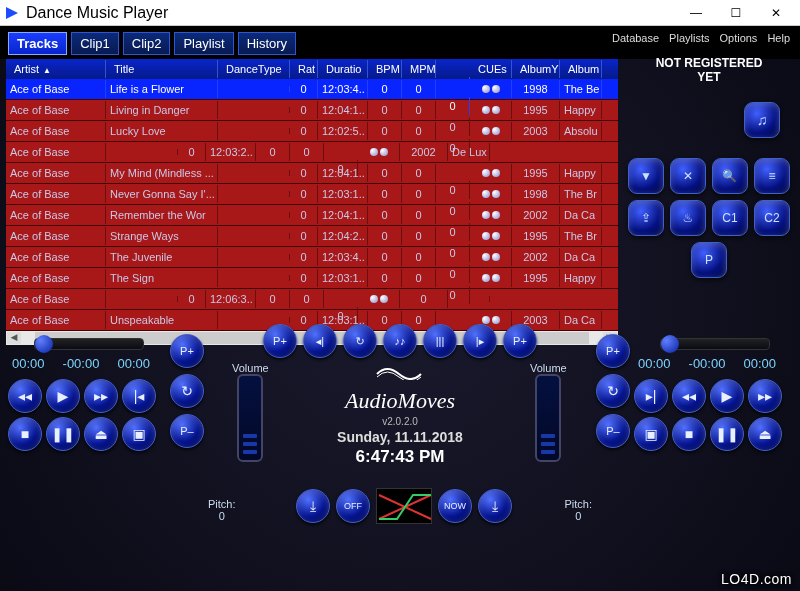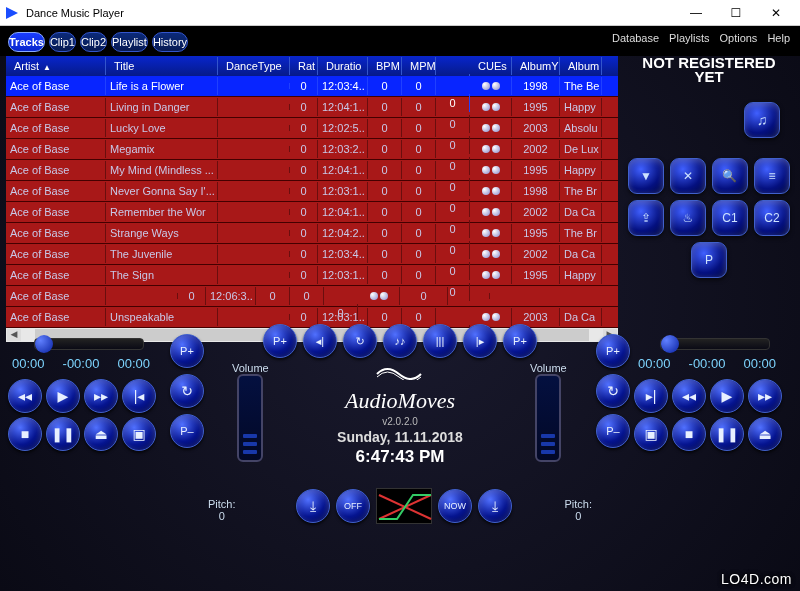--- a/index.html
+++ b/index.html
@@ -21,21 +21,21 @@
     border-bottom: 1px solid #ccc;
     display: flex;
     align-items: center;
     padding: 0 4px;
   }
   .titlebar .logo {
     width: 16px; height: 16px;
     margin-right: 6px;
     display: inline-block;
   }
-  .titlebar .title { color: #000; font-size: 11px; flex: 1; }
+  .titlebar .title { color: #000; font-size: 16px; flex: 1; }
   .winbtns { display: flex; gap: 0; }
   .winbtn { width: 40px; height: 24px; display: flex; align-items: center; justify-content: center; color: #000; font-size: 12px; cursor: default; }
   .winbtn.close { color: #000; }
   
   .topmenu-right {
     position: absolute;
     right: 10px;
     top: 32px;
     display: flex;
     gap: 10px;
@@ -45,23 +45,23 @@
   
   .tabrow {
     display: flex;
     gap: 4px;
     padding: 6px 8px 4px 8px;
     background: #000;
   }
   .tab {
     background: linear-gradient(#0b2a7a, #081a52);
     border: 1px solid #3355cc;
-    border-radius: 10px;
-    padding: 3px 0;
-    font-size: 11px;
+    border-radius: 0;
+    padding: 3px 8px;
+    font-size: 13px;
     color: #fff;
     cursor: pointer;
   }
   .tab.active {
     background: linear-gradient(#1a3dff, #0825cc);
     border-color: #88aaff;
     font-weight: bold;
   }
   
   .table-wrap {
@@ -110,21 +110,21 @@
   }
   .table-scroll .thumb { flex:1; height:12px; background:#ccc; margin:0 14px;}
   .table-scroll .arrow { width:14px; height:12px; background:#ddd; text-align:center; font-size:9px; color:#555;}
   
   .right-panel {
     position: absolute;
     left: 624px;
     top: 56px;
     width: 170px;
   }
-  .not-registered { text-align: center; color: #fff; font-size: 15px; font-weight: bold; line-height: 14px; margin-bottom: 14px; }
+  .not-registered { text-align: center; color: #fff; font-size: 12px; font-weight: bold; line-height: 14px; margin-bottom: 14px; }
   .btn-grid { display: flex; flex-wrap: wrap; gap: 6px; justify-content: center; padding-top: 10px; }
   .rbtn {
     width: 36px; height: 36px;
     border-radius: 9px;
     background: radial-gradient(circle at 35% 30%, #4060ff, #041080 60%, #020840);
     border: 1px solid #4060cc;
     display: flex; align-items: center; justify-content: center;
     color: #cde2ff; font-size: 14px;
     box-shadow: inset 0 2px 6px rgba(255,255,255,0.25), 0 2px 4px rgba(0,0,0,0.6);
   }
@@ -312,21 +312,20 @@
         <div class="cell col-dur">12:02:5..</div>
         <div class="cell col-bpm">0</div>
         <div class="cell col-mpm">0</div>
         <div class="cell col-pitch">0</div>
         <div class="cell col-cues"><span class="cue-dot"></span><span class="cue-dot"></span></div>
         <div class="cell col-year">2003</div>
         <div class="cell col-album">Absolu</div>
       </div>
       <div class="table-row">
         <div class="cell col-artist">Ace of Base</div>
-        <div class="cell col-title">Megamix</div>
         <div class="cell col-dance"></div>
         <div class="cell col-rating">0</div>
         <div class="cell col-dur">12:03:2..</div>
         <div class="cell col-bpm">0</div>
         <div class="cell col-mpm">0</div>
         <div class="cell col-pitch">0</div>
         <div class="cell col-cues"><span class="cue-dot"></span><span class="cue-dot"></span></div>
         <div class="cell col-year">2002</div>
         <div class="cell col-album">De Lux</div>
       </div>

